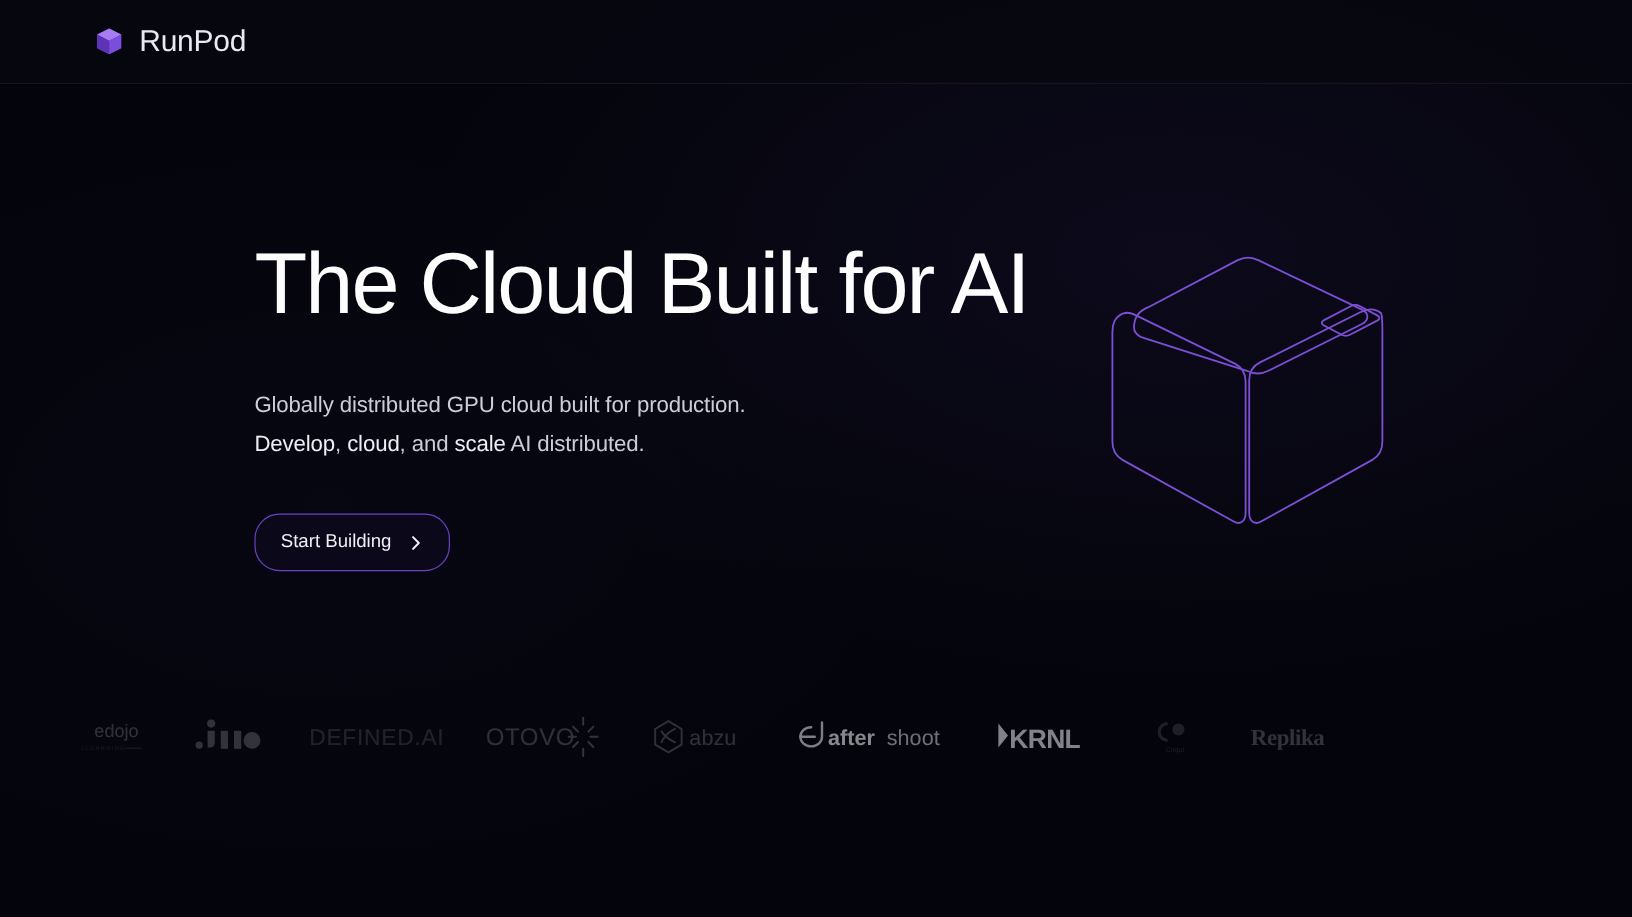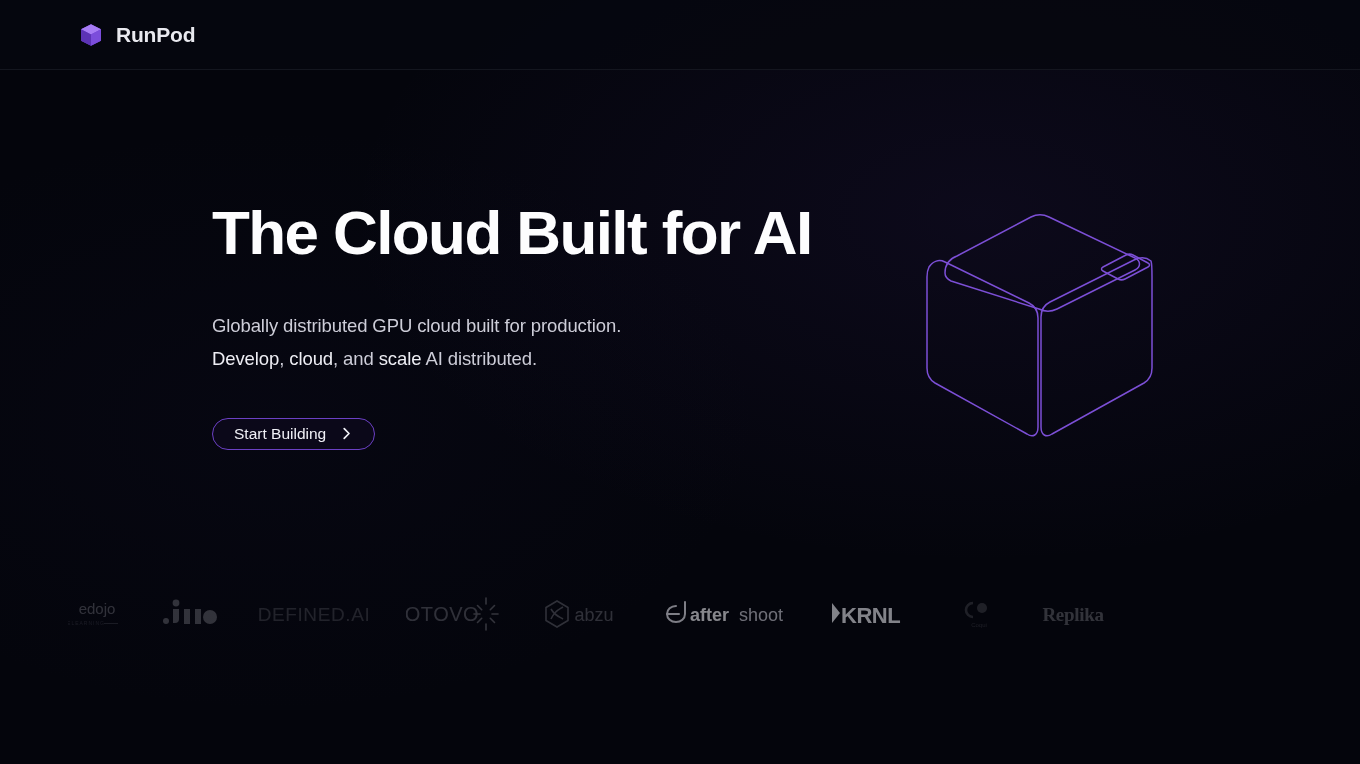--- a/index.html
+++ b/index.html
@@ -25,21 +25,21 @@
     background:rgba(6,7,15,0.86);
     display:flex; align-items:center;
   }
   .brand {
     position:absolute; left:78px; top:50%; transform:translateY(-50%);
     display:flex; align-items:center; gap:12px;
     text-decoration:none;
   }
   .brand-mark { width:26px; height:26px; display:block; }
   .brand-name {
-    color:#e9e9ef; font-size:21px; font-weight:700; letter-spacing:-0.2px;
+    color:#e9e9ef; font-size:25px; font-weight:400; letter-spacing:-0.2px;
     white-space:nowrap;
   }
 
   .nav {
     position:absolute; right:54px; top:50%; transform:translateY(-50%);
     display:flex; align-items:center; gap:0px;
   }
   .nav-link {
     color:#e4e4ec; font-size:15px; font-weight:400;
     text-decoration:none; white-space:nowrap;
@@ -52,33 +52,33 @@
     background:rgba(20,12,40,0.25);
     color:#ececf3; font-size:15px; font-weight:400;
     text-decoration:none; white-space:nowrap; cursor:pointer;
   }
   .nav-btn.login { margin-left:10px; }
 
   
   .hero { position:absolute; left:0; top:70px; width:1360px; height:520px; }
   .hero-copy { position:absolute; left:212px; top:130px; width:700px; }
   .hero-title {
-    color:#fdfdfe; font-size:62px; line-height:1.05; font-weight:700;
+    color:#fdfdfe; font-size:72px; line-height:1.05; font-weight:400;
     letter-spacing:-1.6px; white-space:nowrap;
   }
   .hero-sub {
     margin-top:45px;
     color:#cdcdd8; font-size:18.5px; line-height:1.78; font-weight:400;
     letter-spacing:-0.1px;
   }
   .hero-sub .b { font-weight:400; color:#eeeef4; }
 
   .cta {
     display:inline-flex; align-items:center; gap:14px;
-    margin-top:42px; height:32px; padding:0 21px;
+    margin-top:42px; height:48px; padding:0 21px;
     border:1px solid #6b40c4; border-radius:21px;
     background:rgba(24,14,46,0.3);
     color:#f0f0f6; font-size:15.5px; text-decoration:none; cursor:pointer;
   }
   .cta .chev { display:block; width:13px; height:13px; }
 
   .hero-art { position:absolute; left:905px; top:125px; width:270px; height:280px; }
 
   
   .logos {

